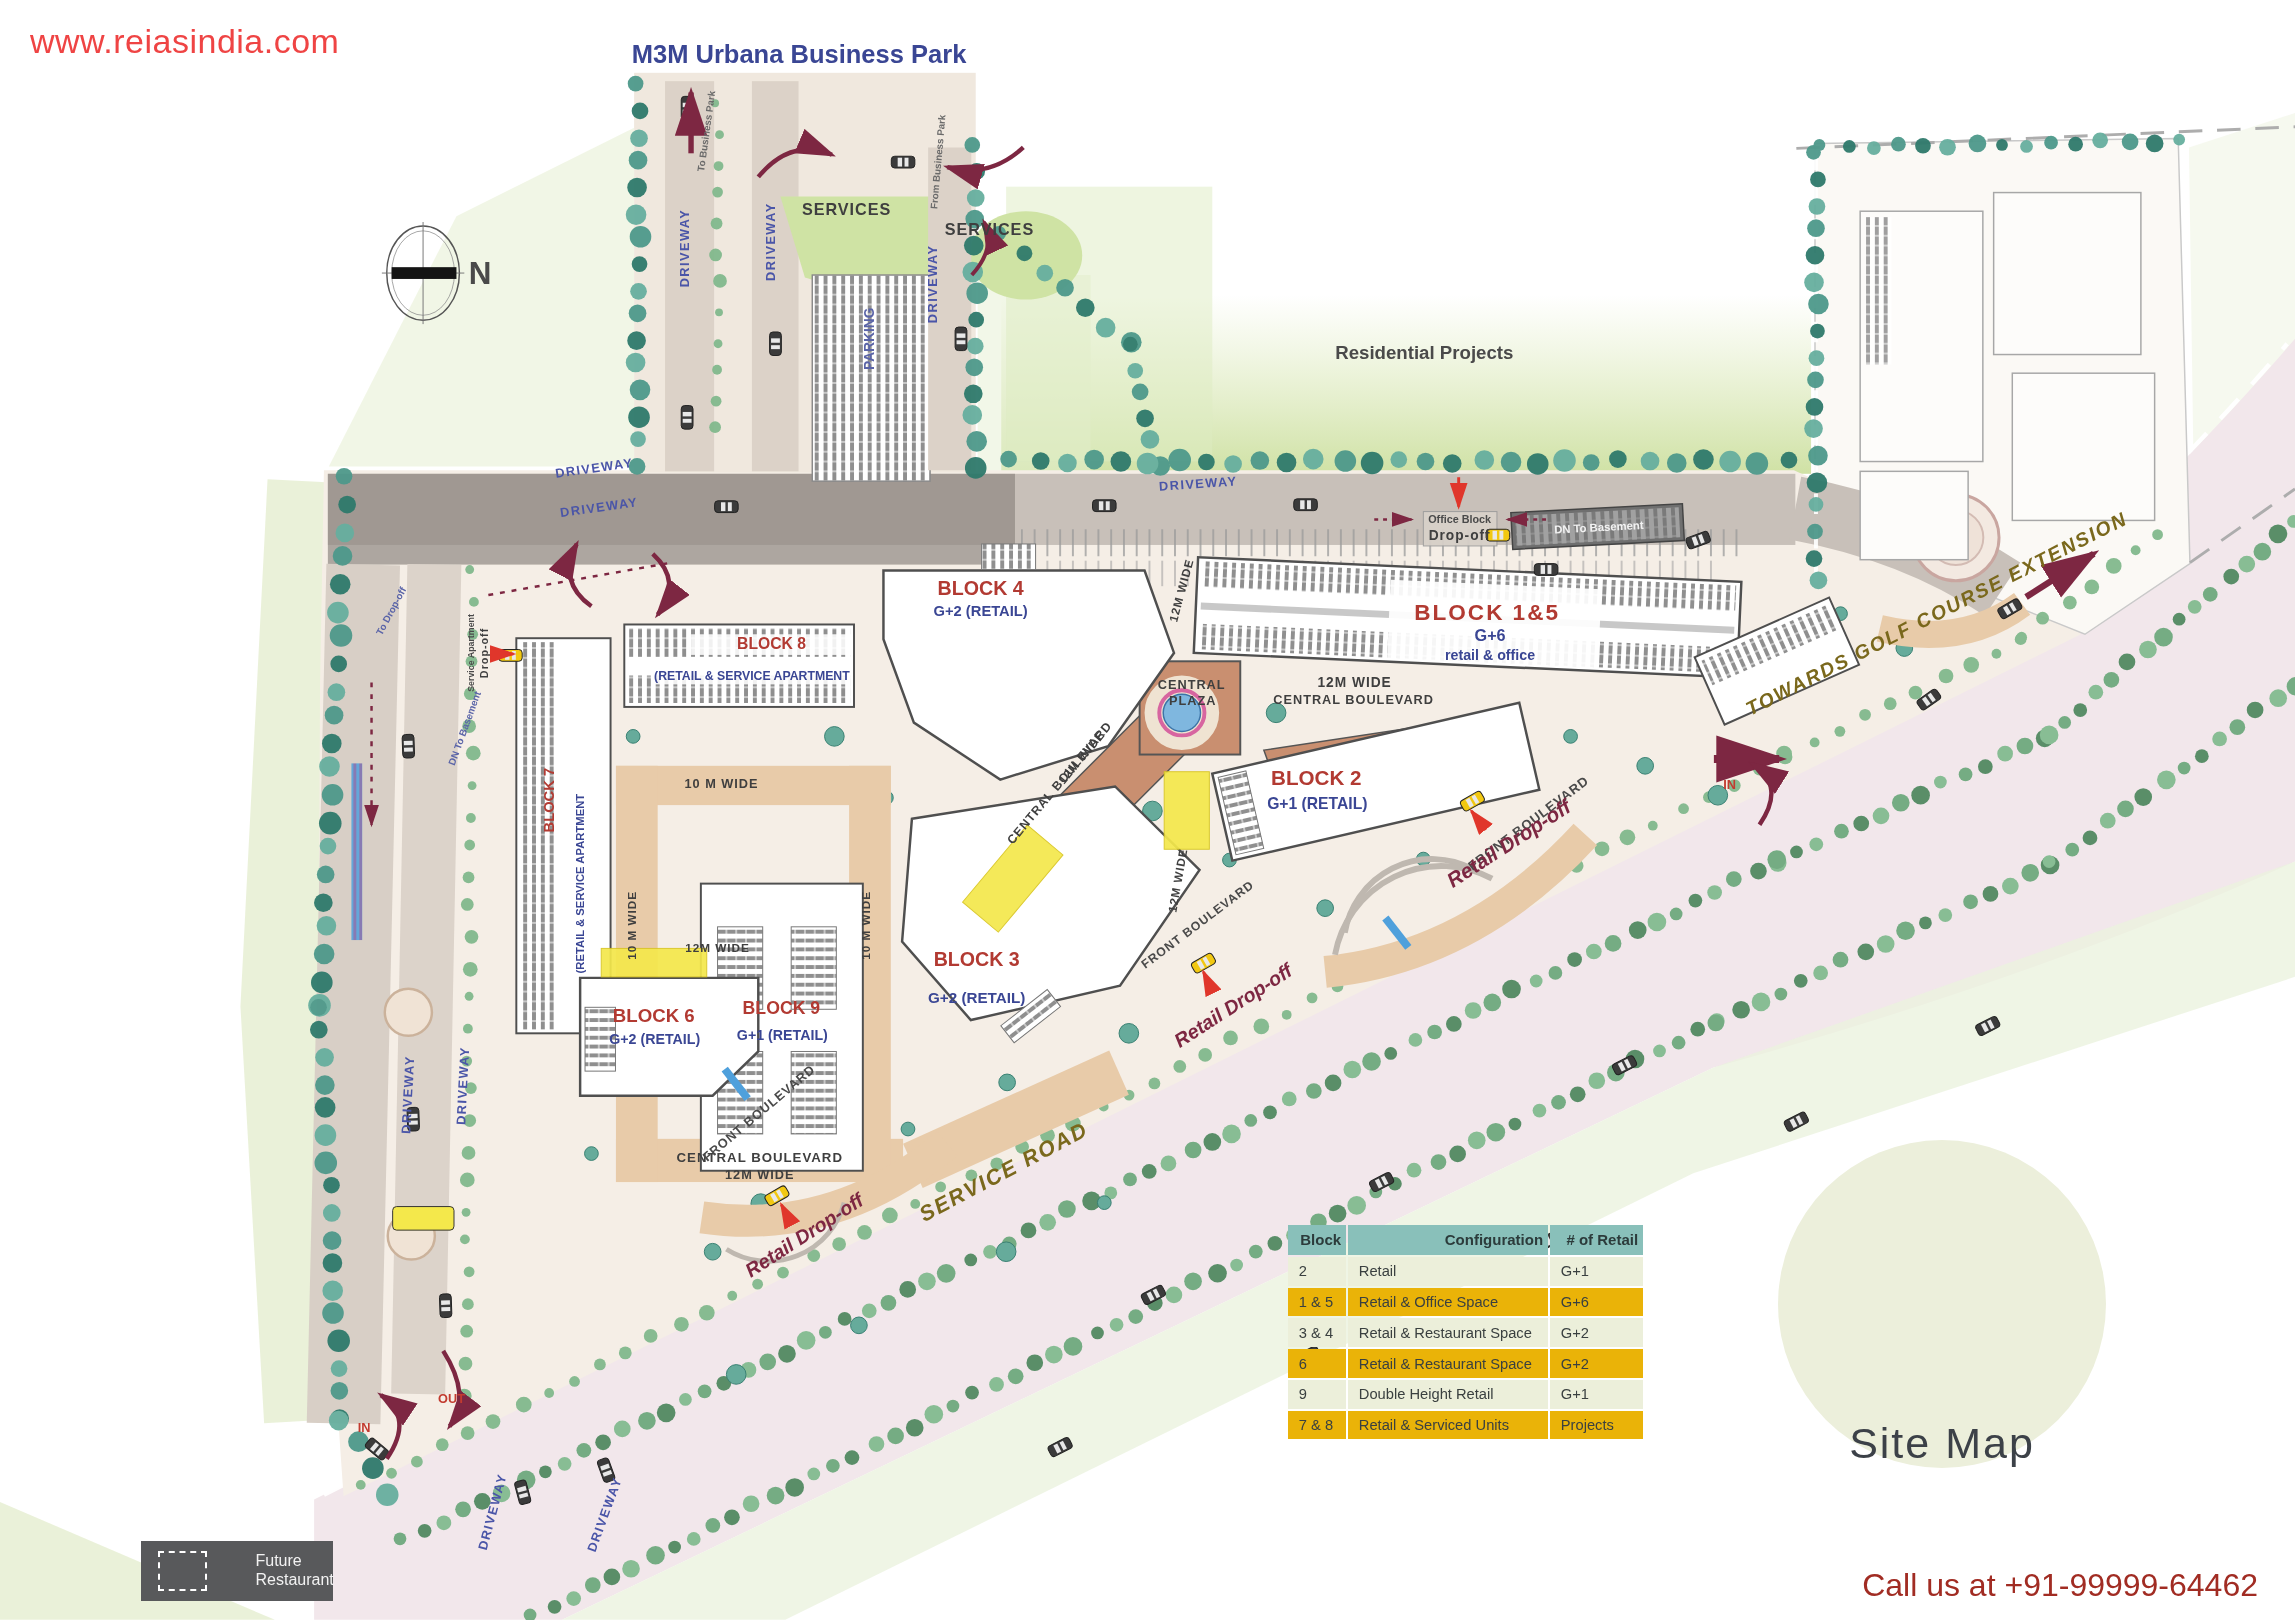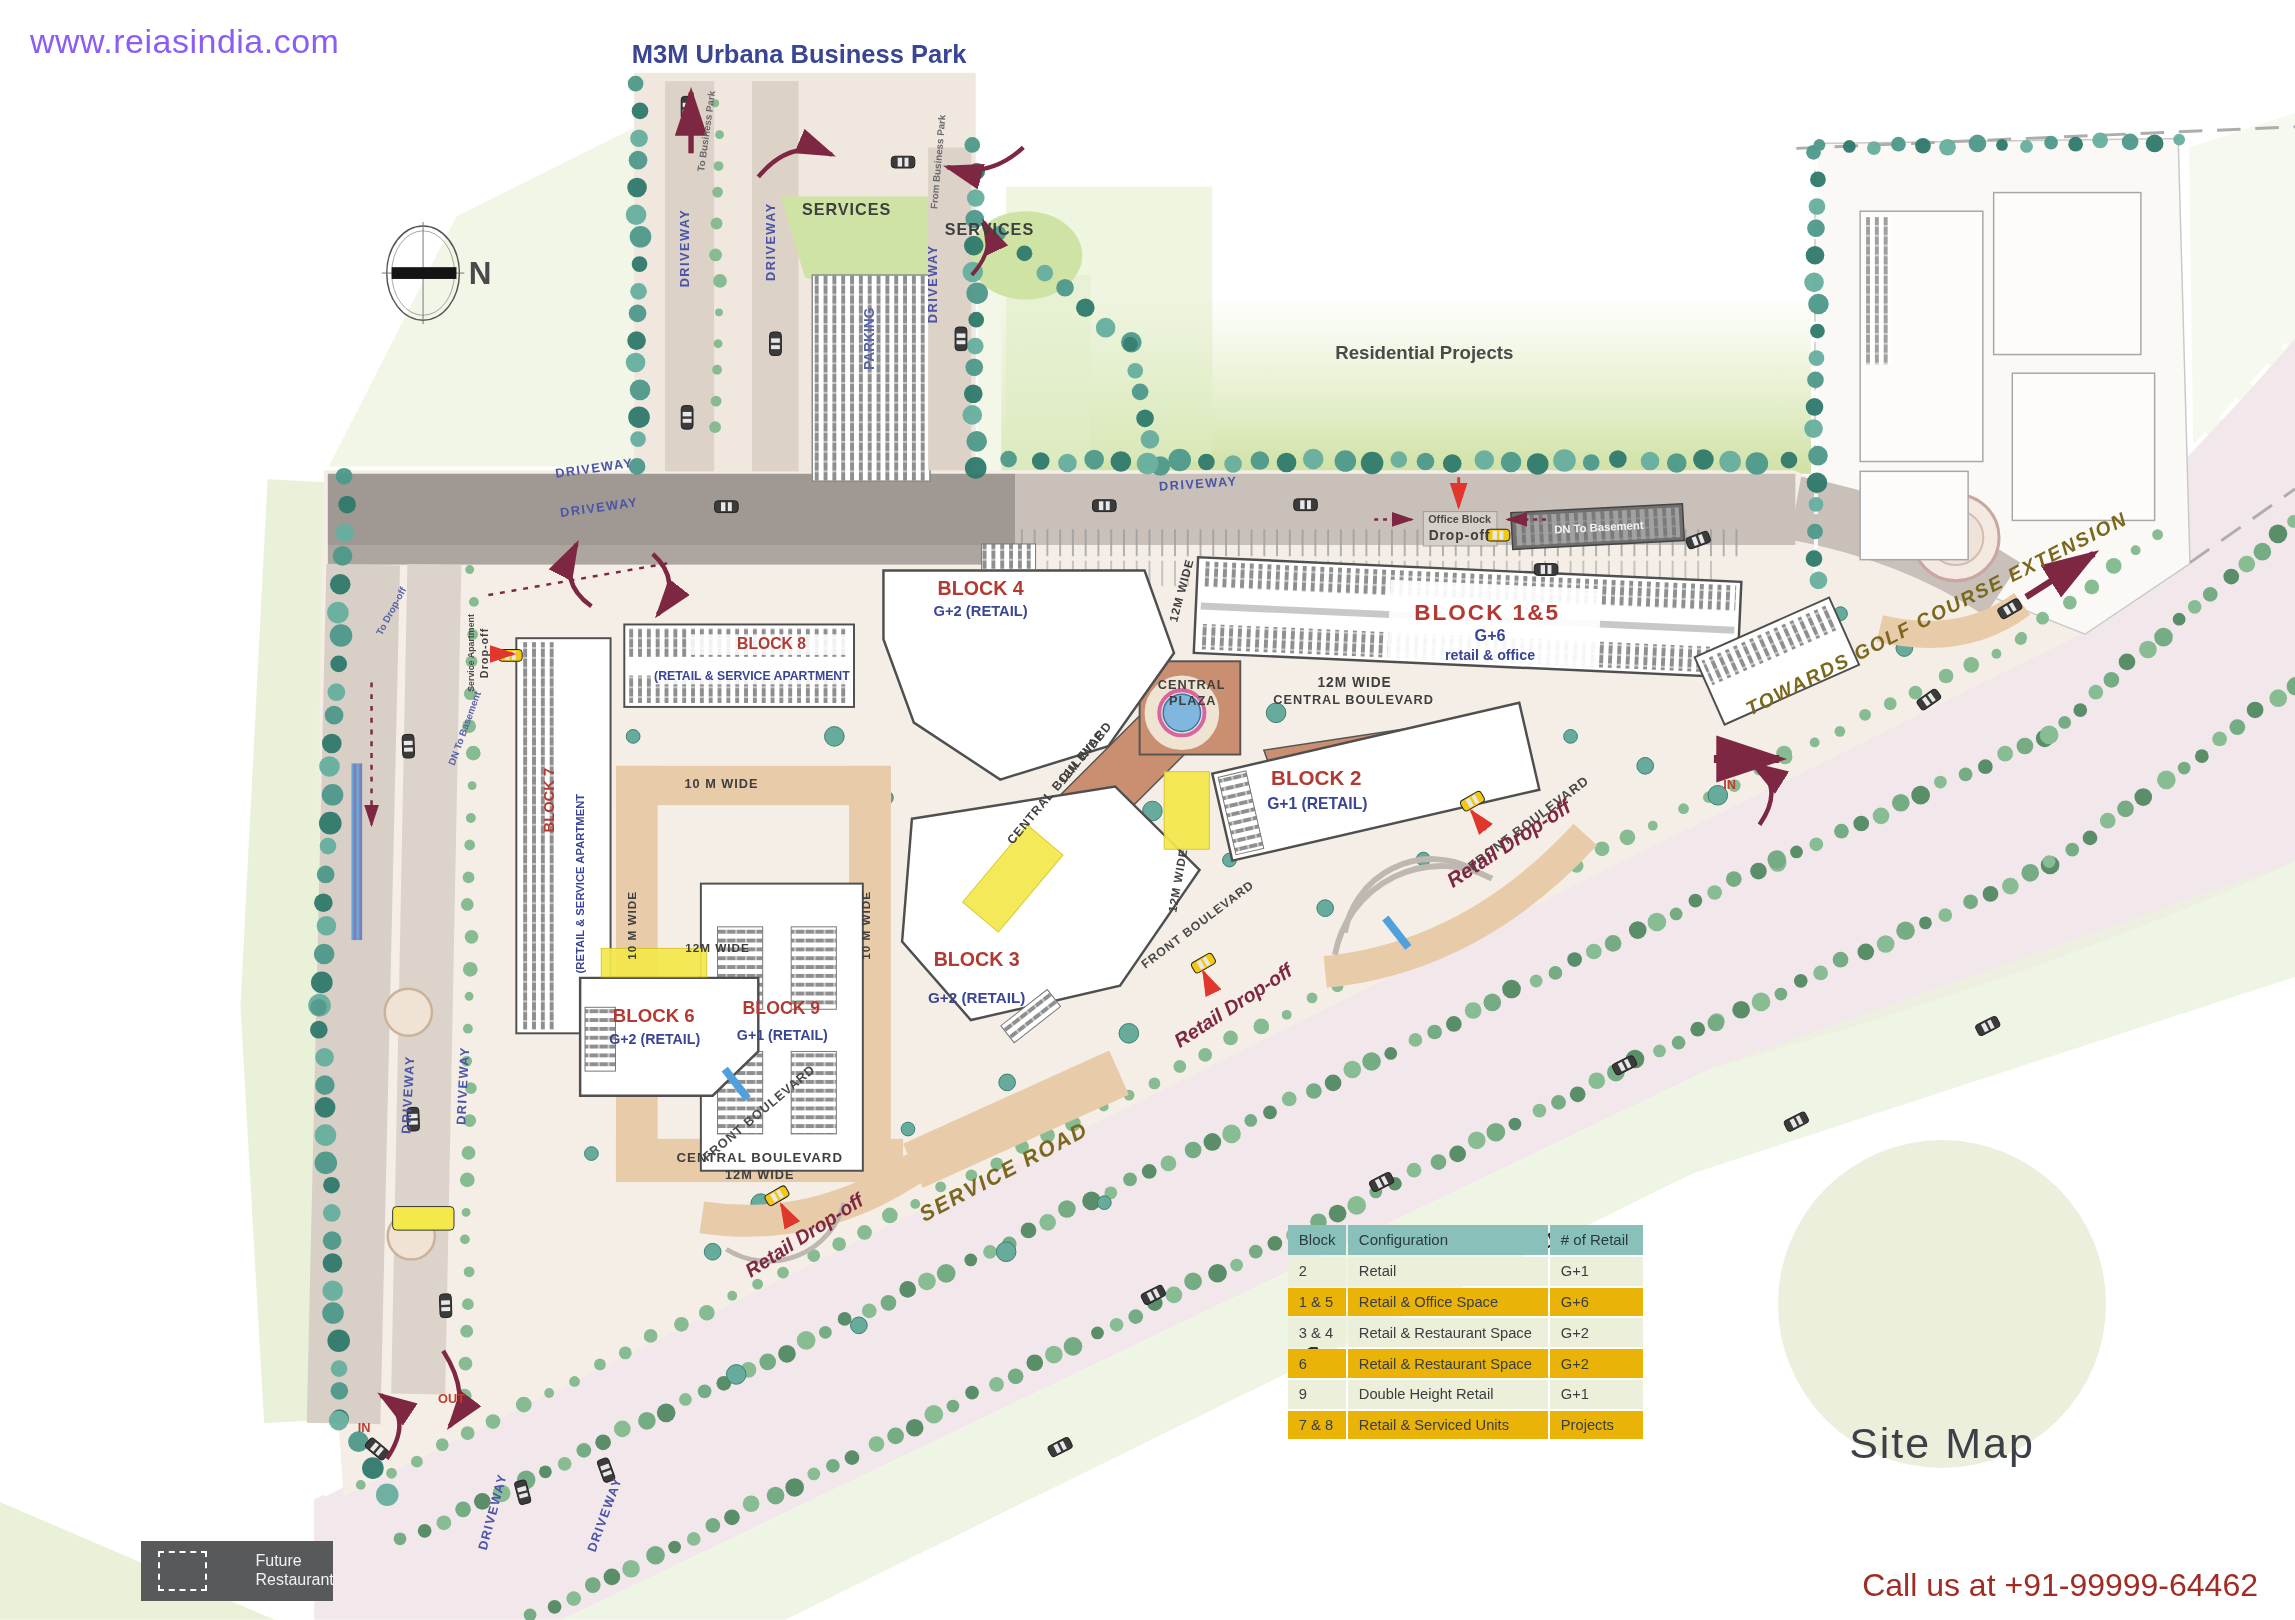--- a/index.html
+++ b/index.html
@@ -11,26 +11,26 @@
   .t-navy{fill:#3A4694;font-weight:700;}
   .t-drv{fill:#4A55A8;font-weight:700;letter-spacing:3px;}
   .t-dark{fill:#3F3F3F;font-weight:700;letter-spacing:2px;}
   .t-gray{fill:#4A4A4A;font-weight:600;}
   .t-mar{fill:#7D2742;font-weight:700;font-style:italic;}
   .t-olv{fill:#7A681C;font-weight:700;font-style:italic;letter-spacing:4px;}
   .t-redS{fill:#C23B30;font-weight:700;}
   .t-wht{fill:#F2F2F2;font-weight:700;}
   .t-blu{fill:#5A64A8;font-weight:600;}
 
-  .url{position:absolute;left:30px;top:21.6px;font-size:34px;color:#8b5cf6;letter-spacing:0.5px;}
+  .url{position:absolute;left:30px;top:21.6px;font-size:34px;color:#ef4444;letter-spacing:0.5px;}
   .phone{position:absolute;left:1561px;top:1567px;width:697px;text-align:right;font-size:32px;color:#A12C23;}
 
   table.cfg{position:absolute;left:1286px;top:1223px;border-collapse:separate;border-spacing:2.9px 2.5px;}
   table.cfg th,table.cfg td{text-align:left;padding:6.4px 4.9px 6.4px 10.8px;font-size:14.7px;}
-  table.cfg th{background:#89C0BA;color:#2C3B3B;font-weight:400;font-size:15px;}
+  table.cfg th{background:#89C0BA;color:#2C3B3B;font-weight:700;font-size:15px;text-align:right;}
   table.cfg .c1{width:58px;} table.cfg .c2{width:200px;} table.cfg .c3{width:93px;}
   table.cfg tr.odd td{background:#ECEFDA;} table.cfg tr.even td{background:#eab308;}
   table.cfg td{color:#3A4040;}
 
   .circle{position:absolute;left:1778px;top:1140px;width:328px;height:328px;border-radius:50%;
           background:#ECEFDB;display:flex;align-items:flex-end;justify-content:center;}
   .circle span{font-size:43px;font-weight:300;color:#3C4148;letter-spacing:2px;}
 
   .legend{position:absolute;left:141px;top:1541px;width:192px;height:60px;background:#58595B;
           display:flex;align-items:center;gap:36px;}

